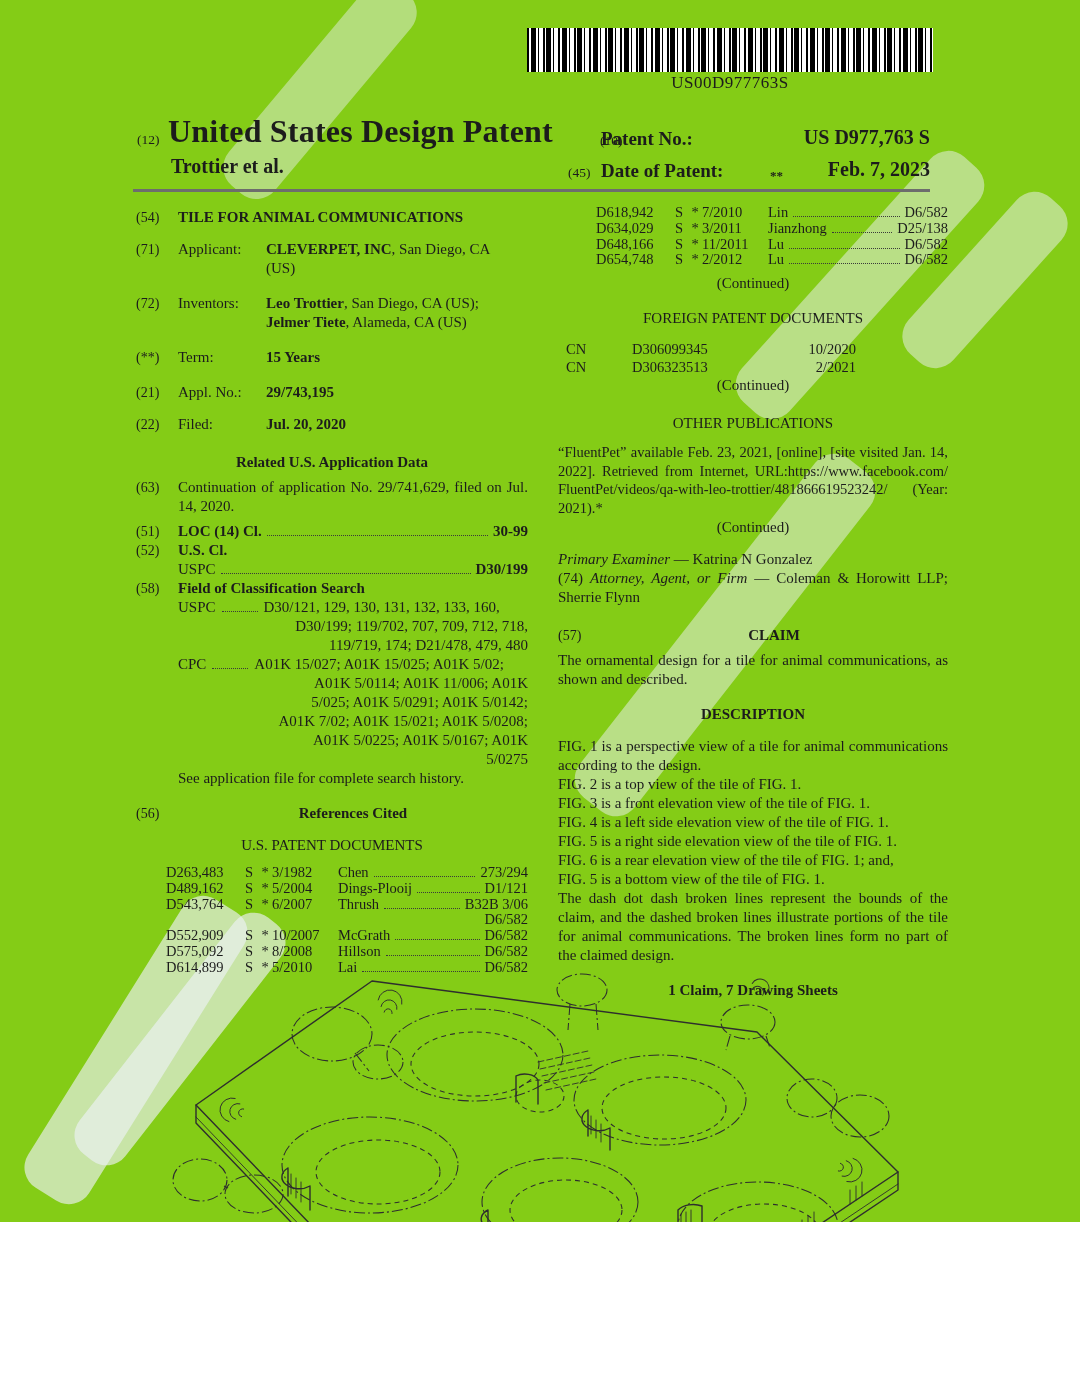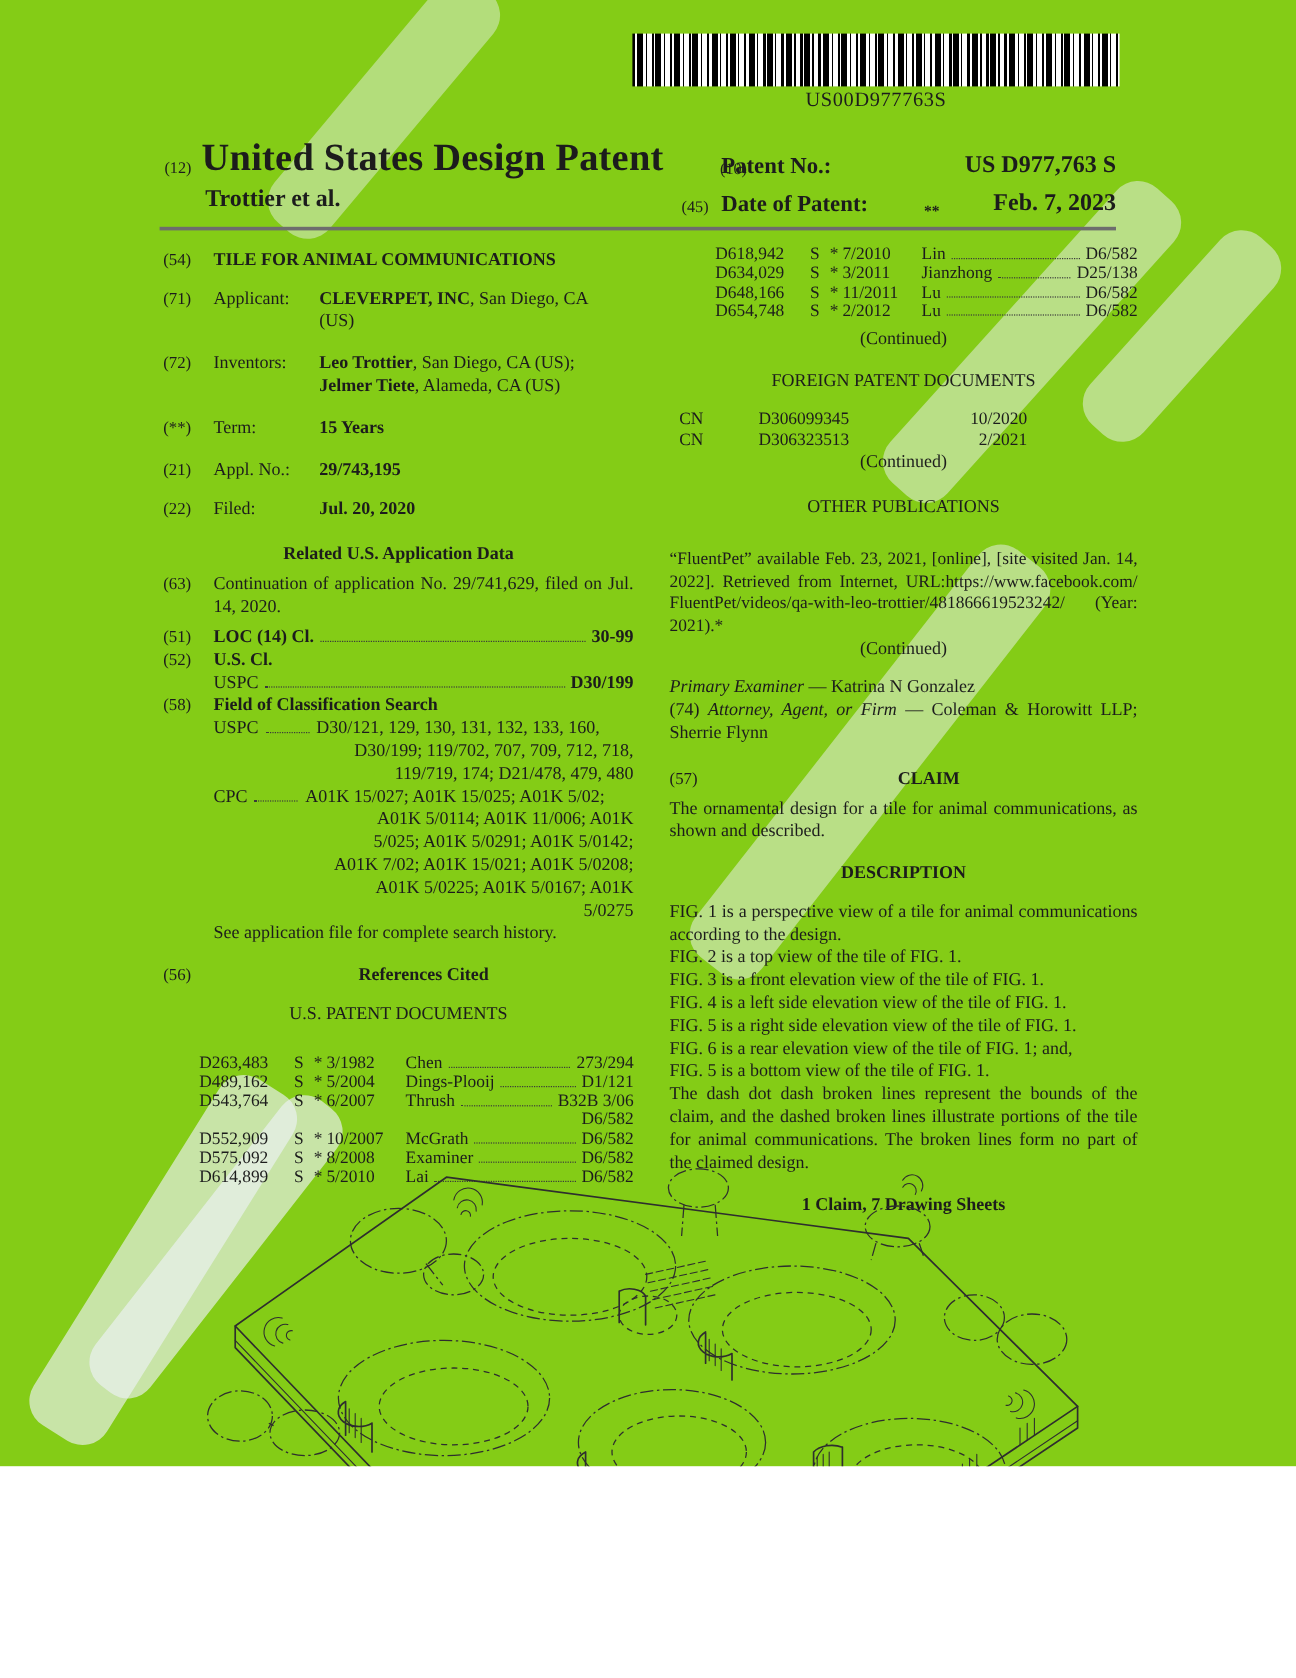--- a/index.html
+++ b/index.html
@@ -56,21 +56,21 @@
   .frow{display:flex;margin-left:8px;font-size:14.5px;line-height:17.5px;}
   .fc{width:66px;flex:none;}
   .fn{width:150px;flex:none;}
   .fd{width:74px;flex:none;text-align:right;}
   
   .fig{position:absolute;left:150px;top:958px;width:780px;height:430px;}
   .sld{fill:none;stroke:#2e2e2e;stroke-width:1.4;stroke-linejoin:round;stroke-linecap:round;}
   .thin{stroke-width:.9;}
   .dsh{fill:none;stroke:#2e2e2e;stroke-width:1.05;stroke-dasharray:5 4;}
   .dd{fill:none;stroke:#2e2e2e;stroke-width:1.05;stroke-dasharray:11 3 2 3;}
-  .mt6{margin-top:6px;} .mt10{margin-top:24px;} .mt13{margin-top:13px;}
+  .mt6{margin-top:6px;} .mt10{margin-top:10px;} .mt13{margin-top:13px;}
   .mt16{margin-top:16px;} .mt19{margin-top:19px;}
 </style>
 </head>
 <body>
 
 <div class="page">
 
   <div class="wm" style="left:100px;top:880px;width:72px;height:340px;transform:rotate(32deg);"></div>
   <div class="wm" style="left:30px;top:1010px;width:300px;height:58px;transform:rotate(-52deg);"></div>
   <div class="wm" style="left:690px;top:420px;width:70px;height:430px;transform:rotate(38deg);opacity:.5;"></div>
@@ -225,21 +225,21 @@
         <span class="rname">McGrath</span>
         <span class="ldr"></span>
         <span class="rc">D6/582</span>
 
       </div>
         <div class="refrow">
         <span class="rn">D575,092</span>
         <span class="rs">S</span>
         <span class="rst">*</span>
         <span class="rd">8/2008</span>
-        <span class="rname">Examiner</span>
+        <span class="rname">Hillson</span>
         <span class="ldr"></span>
         <span class="rc">D6/582</span>
 
       </div>
         <div class="refrow">
         <span class="rn">D614,899</span>
         <span class="rs">S</span>
         <span class="rst">*</span>
         <span class="rd">5/2010</span>
         <span class="rname">Lai</span>

